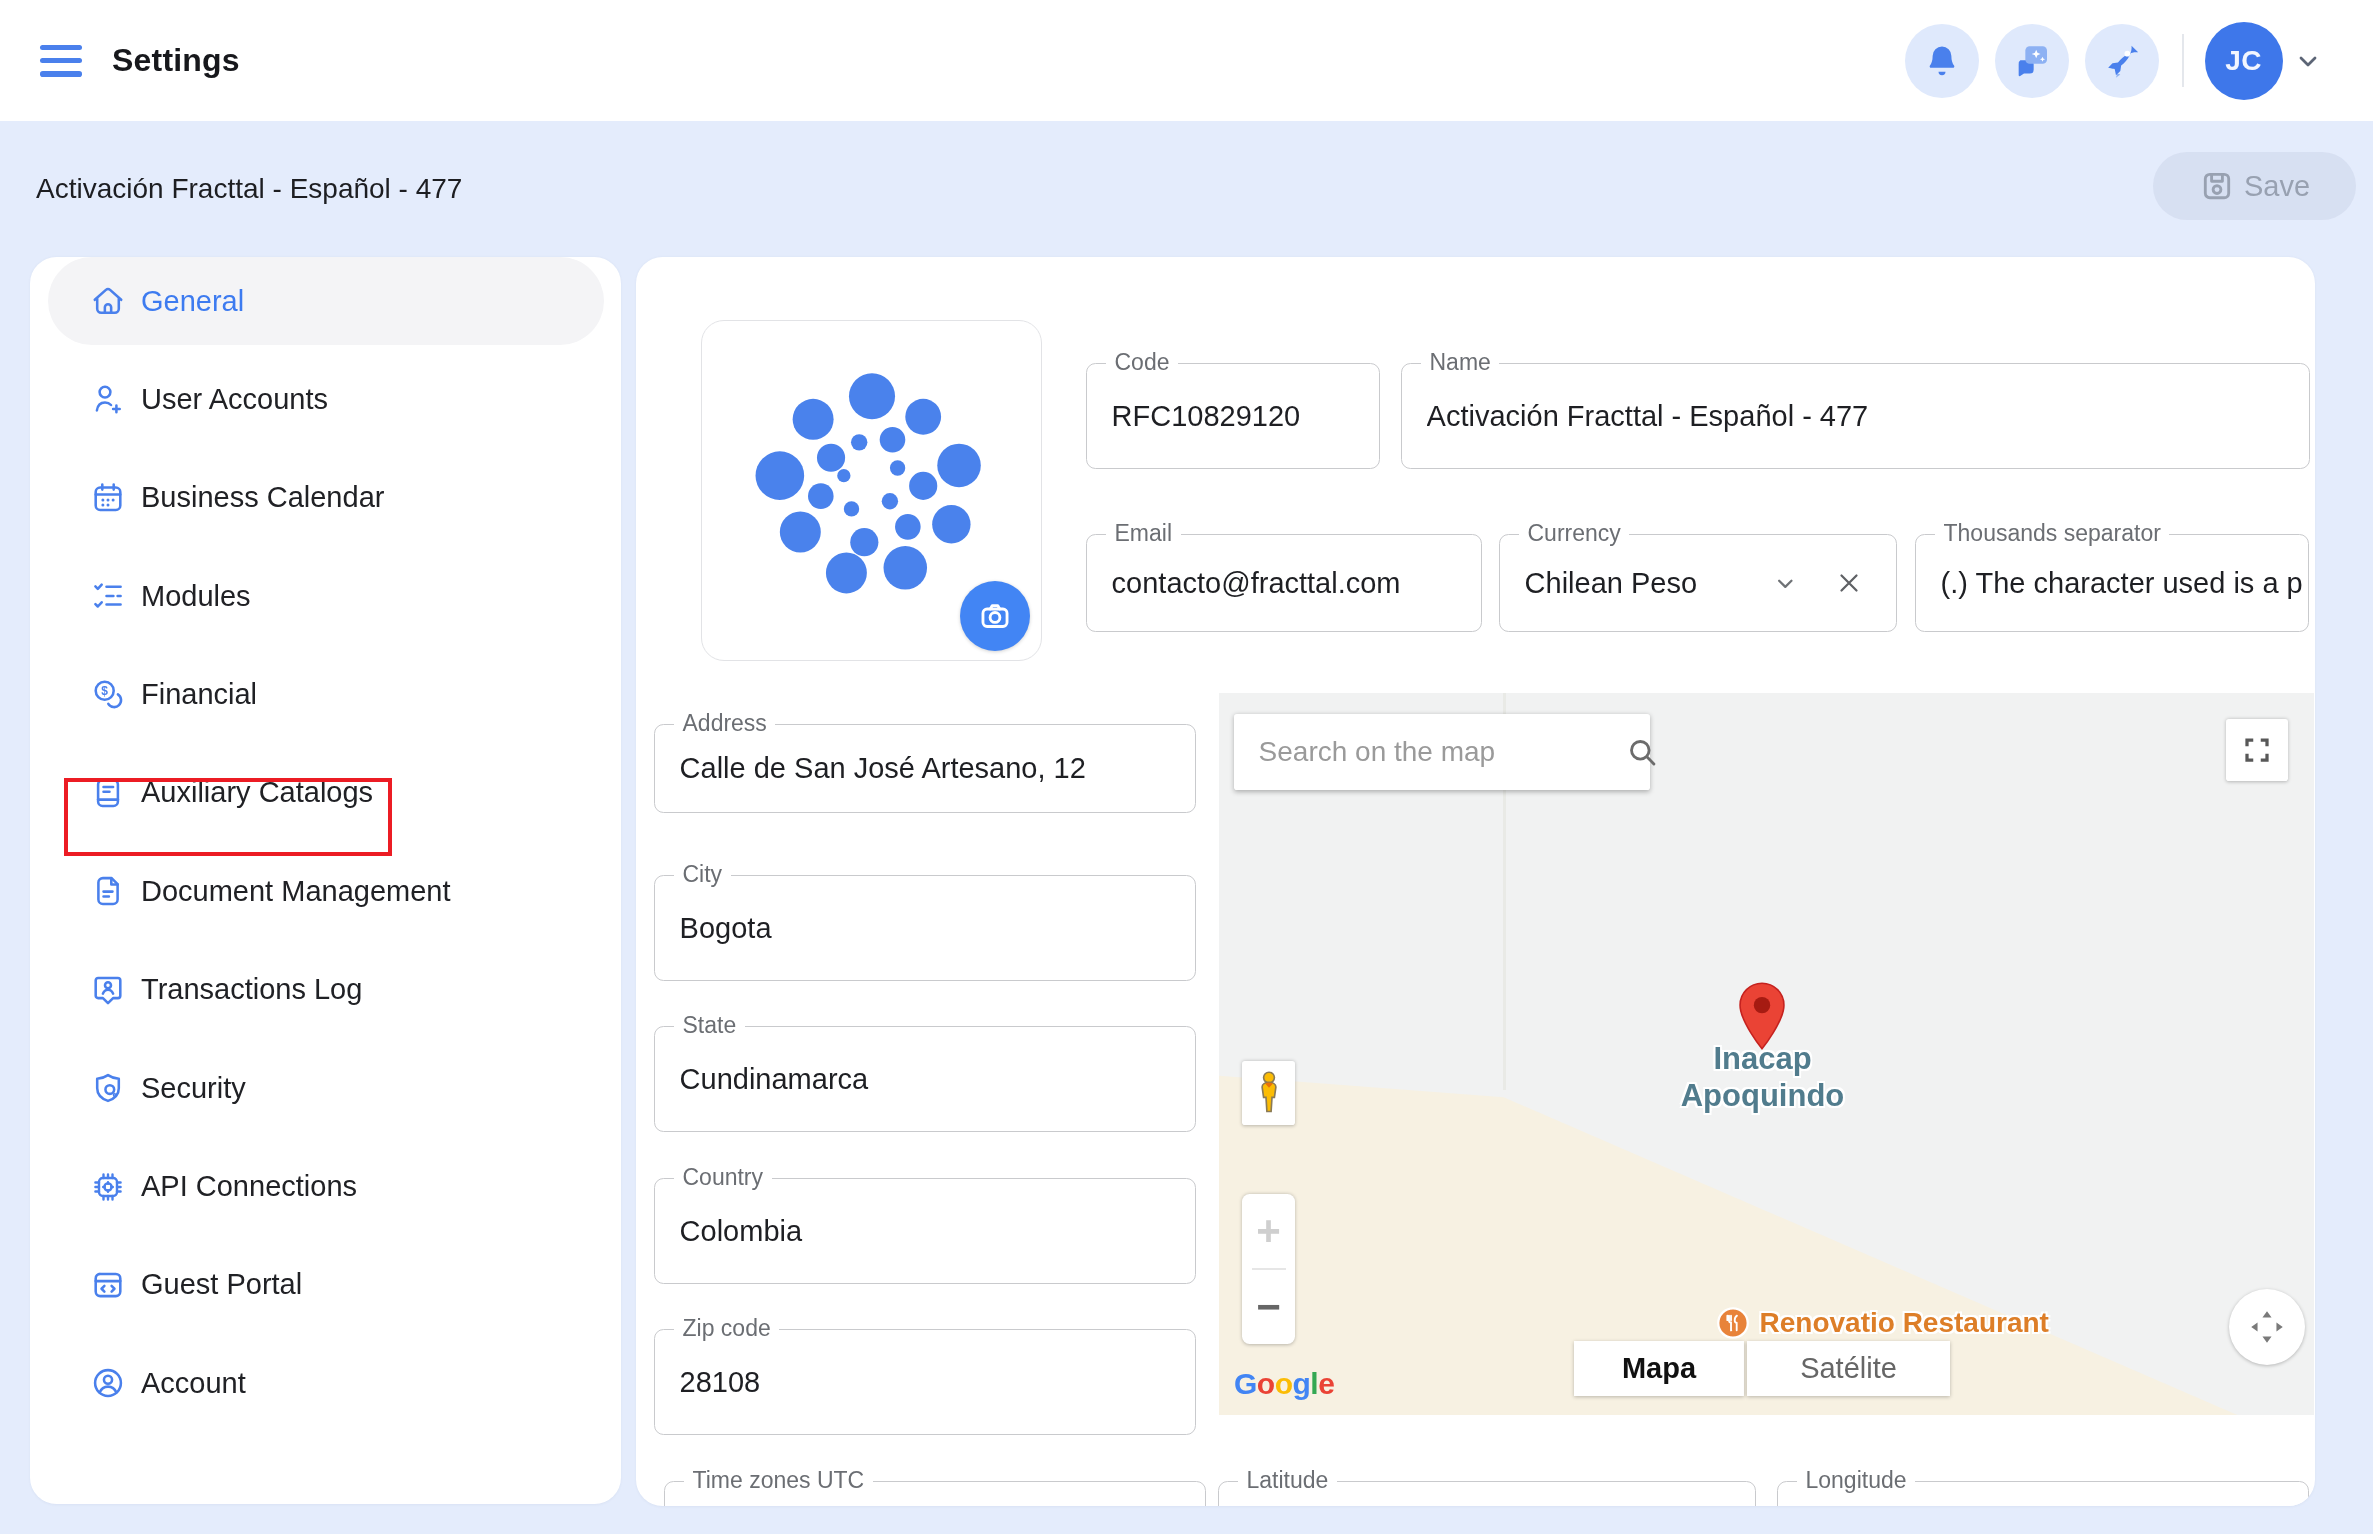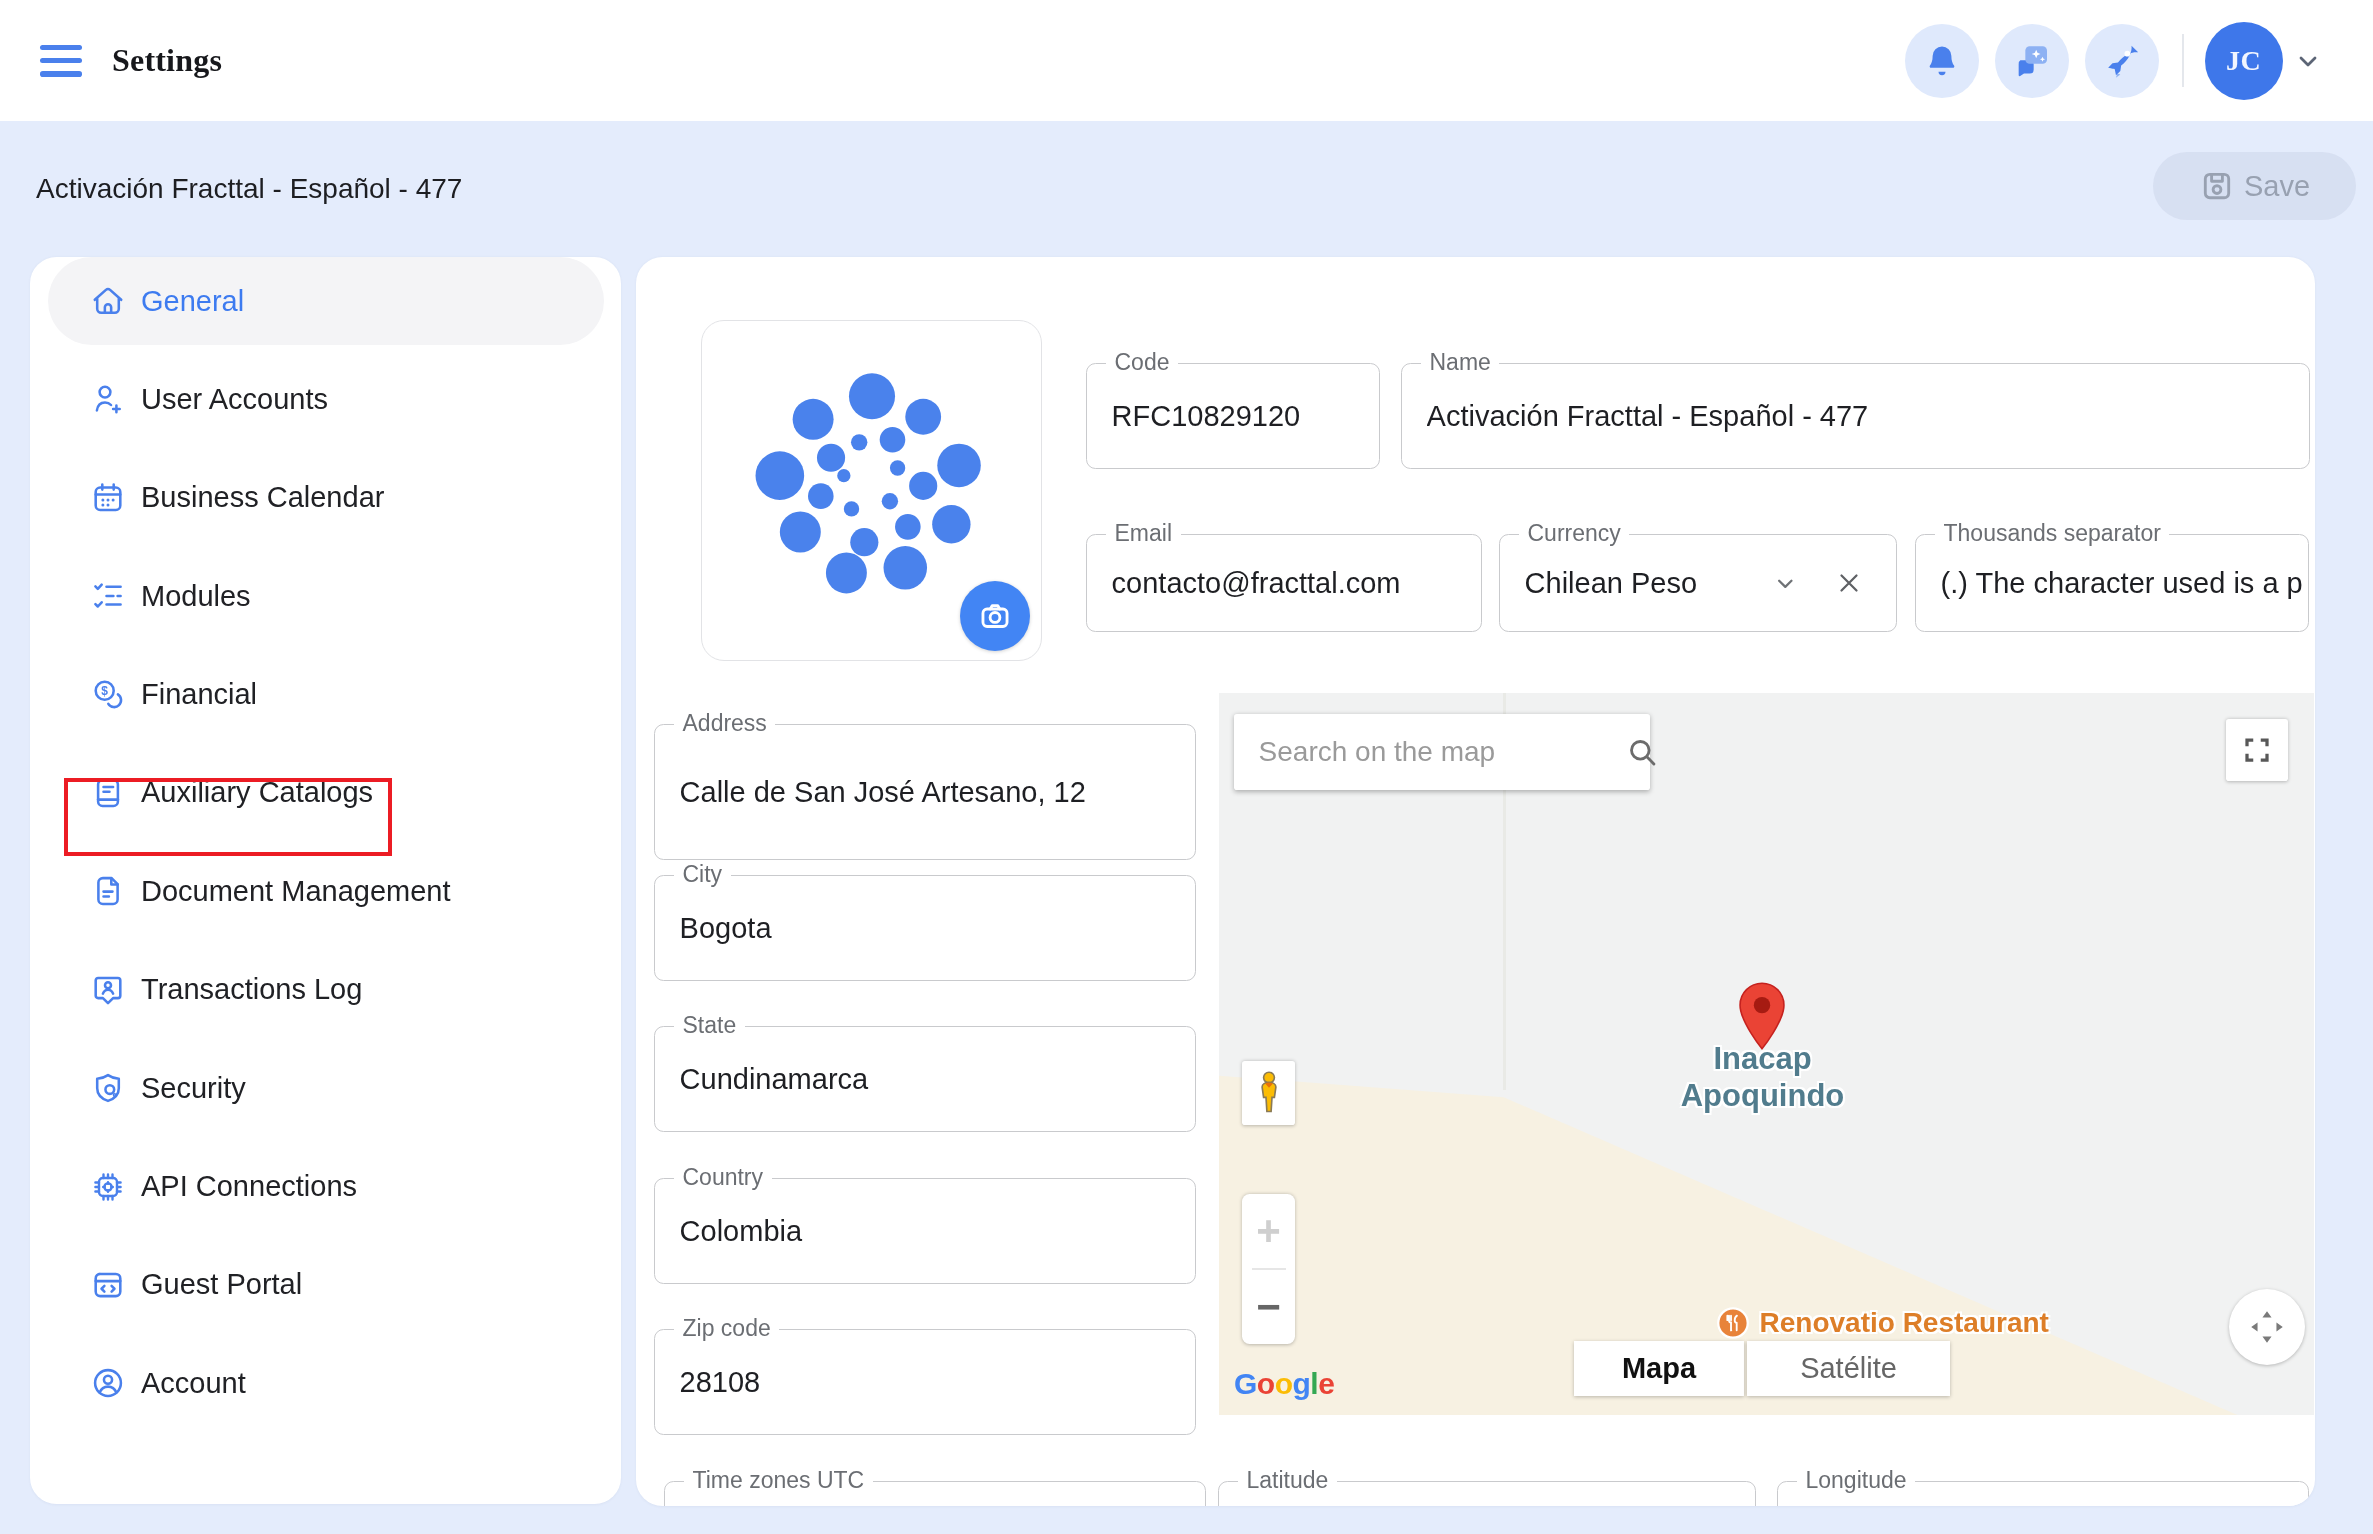--- a/index.html
+++ b/index.html
@@ -2,21 +2,21 @@
 <html style="font-size:15px"><head>
 <meta charset="utf-8">
 <style>
   * { box-sizing: border-box; margin: 0; padding: 0; }
   html,body { background:#e4ecfc; }
   .screen {
     position: relative; width: 2373px; height: 1535px; overflow: hidden;
     background:#e4ecfc; font-family:"Liberation Sans", sans-serif; color:#1e1f23;
   }
   
-  .topbar { position:absolute; left:0; top:0; width:2373px; height:121px; background:#fff; display:flex; align-items:center;font-family:Liberation Serif, serif; }
+  .topbar { position:absolute; left:0; top:0; width:2373px; height:121px; background:#fff; display:flex; align-items:center; }
   .hamburger { margin-left:40px; width:42px; height:32px; display:flex; flex-direction:column; justify-content:space-between; cursor:pointer; }
   .hamburger span { display:block; height:5.7px; border-radius:2.8px; background:#4a80ec; }
   .app-title { margin-left:30px; font-size:32px; font-weight:bold; color:#17181c; letter-spacing:0.2px; }
   .top-right { position:absolute; right:51px; top:0; height:121px; display:flex; align-items:center; }
   .icon-circle { width:74px; height:74px; border-radius:50%; background:#dfe9fc; display:flex; align-items:center; justify-content:center; margin-left:16px; cursor:pointer; }
   .tb-divider { width:1.9px; height:53px; background:#e4e7ec; margin:0 21px 0 23px; }
   .avatar { width:78px; height:78px; border-radius:50%; background:#3e77ea; color:#f2f6ff; display:flex; align-items:center; justify-content:center; font-size:28px; font-weight:bold; cursor:pointer; letter-spacing:0.5px; }
   .avatar-chevron { margin-left:11.4px; cursor:pointer; display:flex; }
   
   .subheader { position:absolute; left:0; top:121px; width:2373px; height:136px; }
@@ -345,21 +345,21 @@
         <svg width="30" height="30" viewBox="0 0 24 24" fill="none" stroke="#5f6periodic165" stroke-width="1.8" stroke-linecap="round">
             <path d="M6 6l12 12M18 6L6 18" stroke="#5f6165"></path>
           </svg>
       </span>
     </div>
     <div class="tfield" style="left:1279px; top:277px; width:394px; height:98px;">
       <span class="flabel">Thousands separator</span>
       <div class="fvalue">(.) The character used is a p</div>
     </div>
 
-    <div class="tfield" style="left:18px; top:467px; width:542px; height:136px;">
+    <div class="tfield" style="left:18px; top:467px; width:542px; height:89px;">
       <span class="flabel">Address</span>
       <input value="Calle de San José Artesano, 12" style="">
     </div>
     <div class="tfield" style="left:18px; top:618px; width:542px; height:106px;">
       <span class="flabel">City</span>
       <input value="Bogota" style="">
     </div>
     <div class="tfield" style="left:18px; top:769px; width:542px; height:106px;">
       <span class="flabel">State</span>
       <input value="Cundinamarca" style="">

